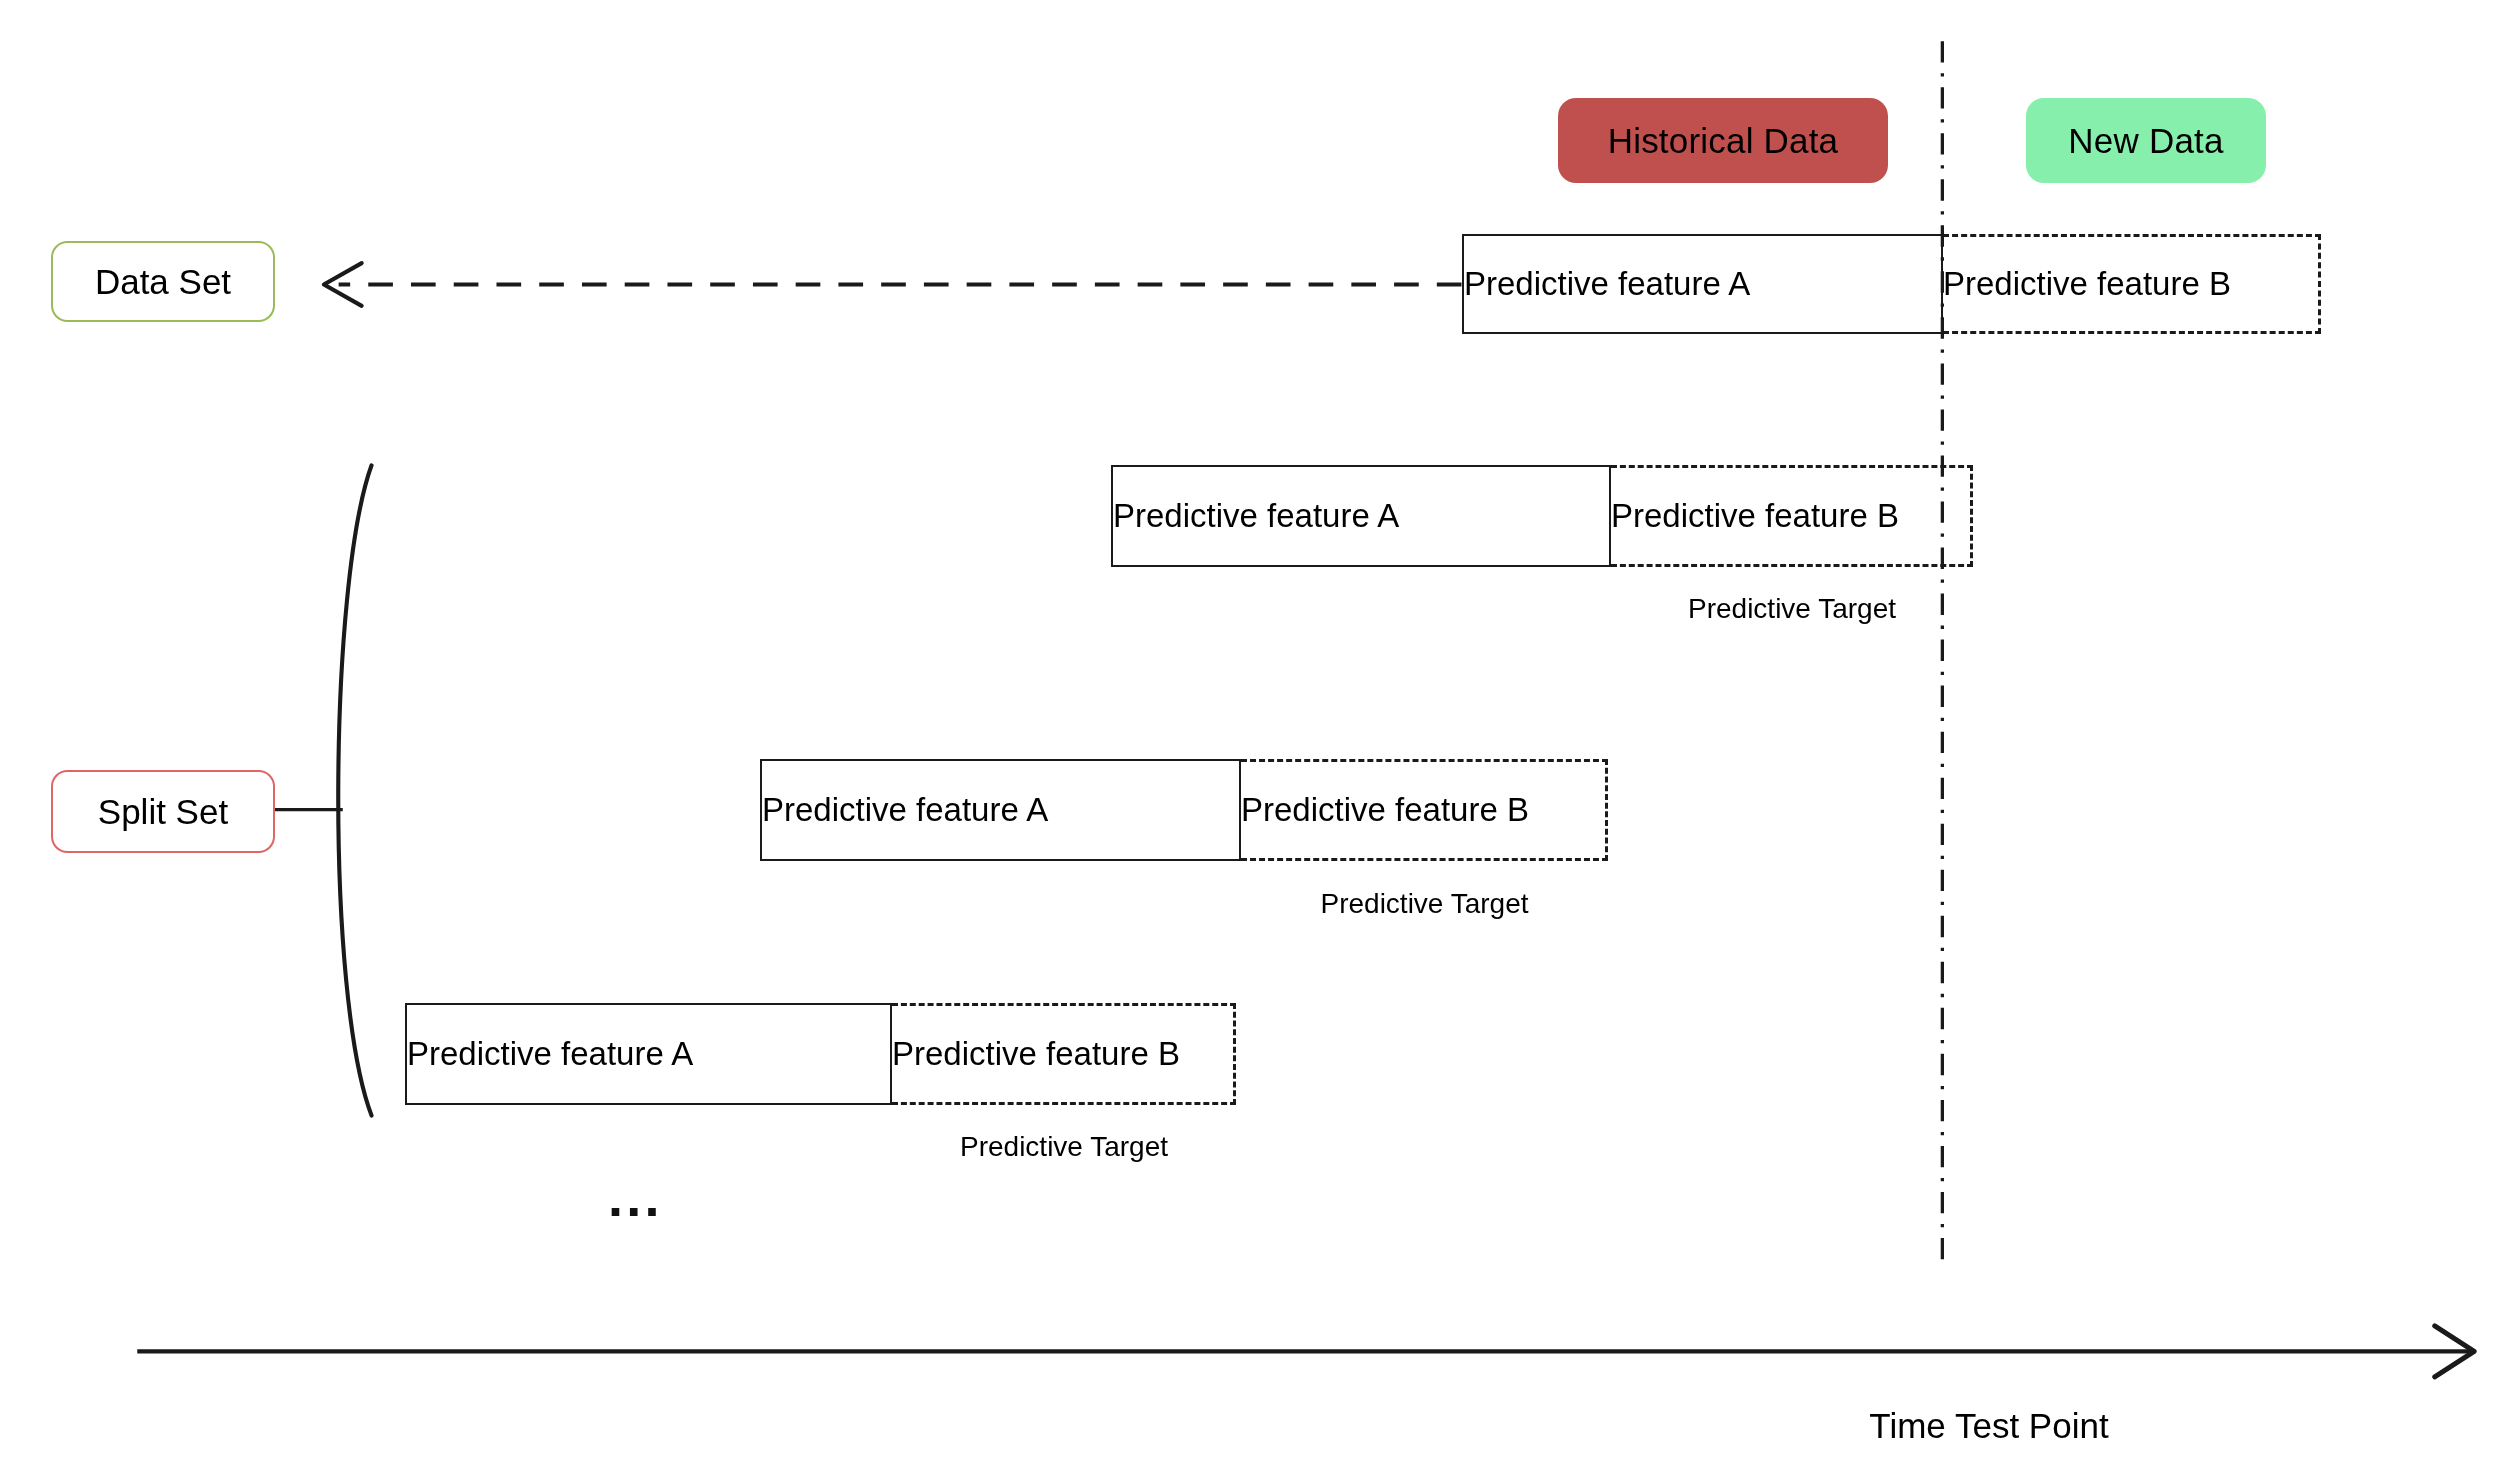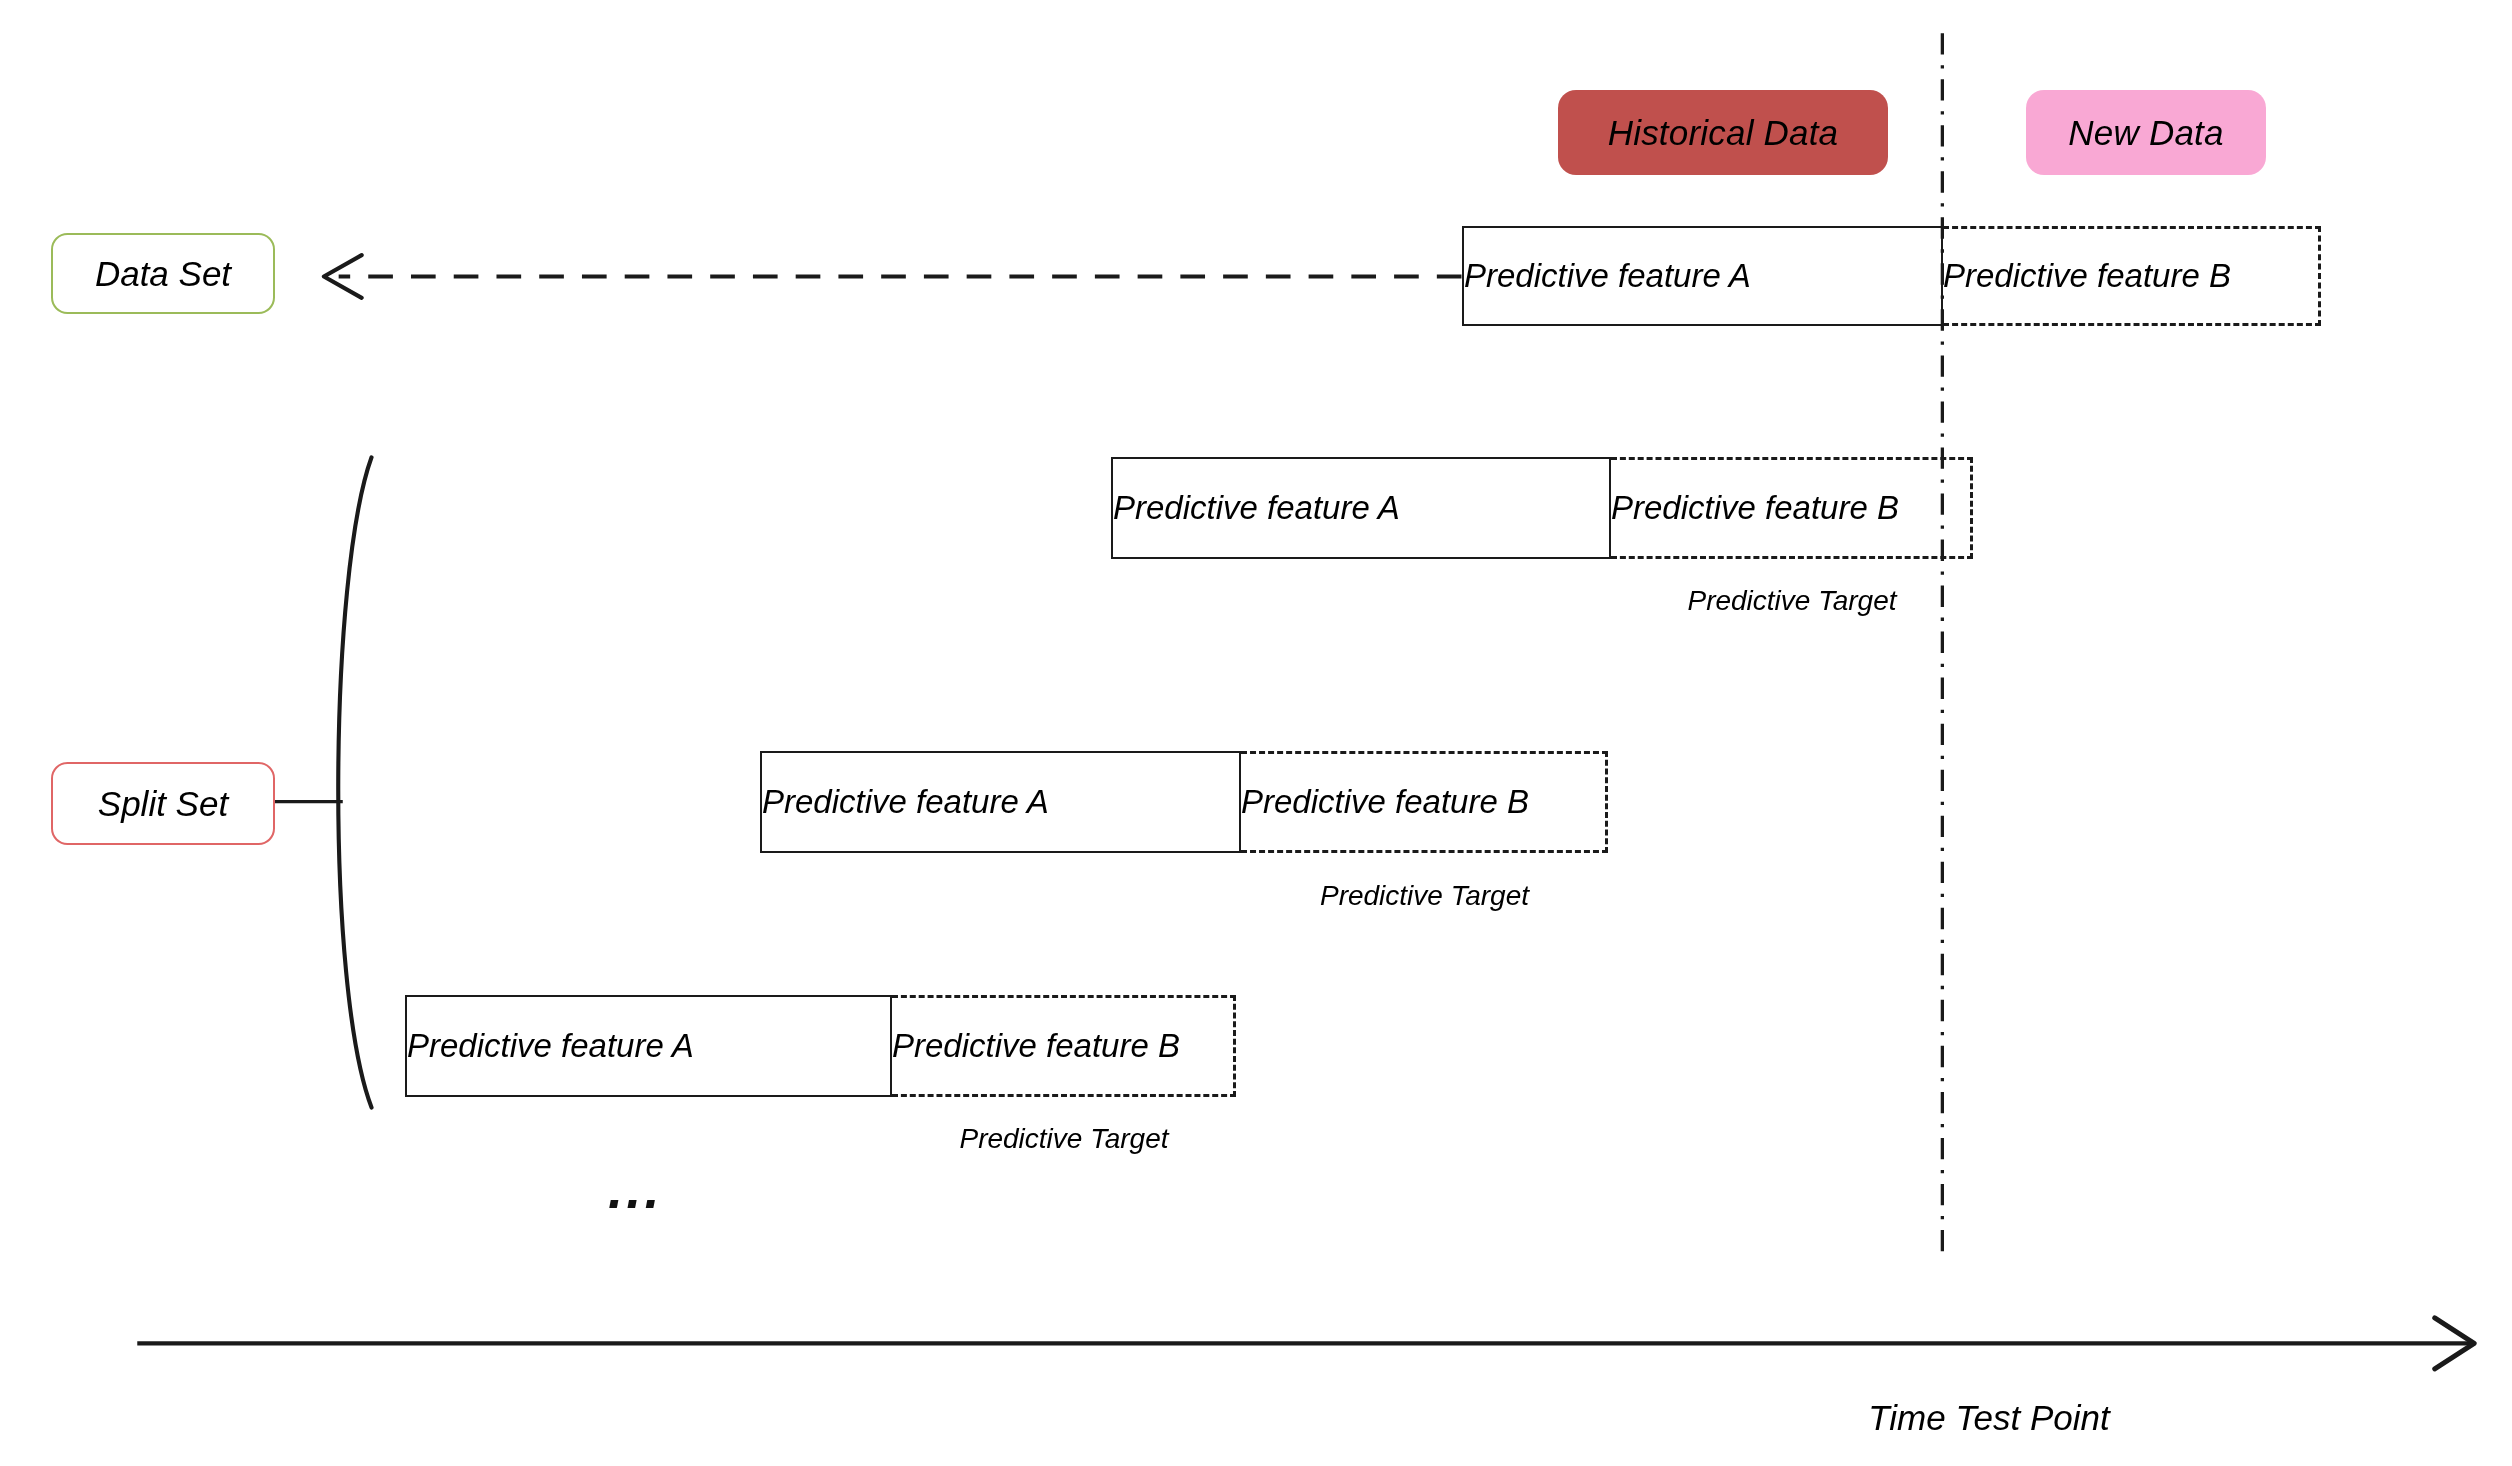--- a/index.html
+++ b/index.html
@@ -4,34 +4,34 @@
 <style>
   html,body{margin:0;padding:0;}
   body{
     width:2512px;height:1467px;
     background:#ffffff;
     font-family:"Liberation Sans", sans-serif;
     color:#000000;
     overflow:hidden;
     position:relative;
   }
-  #stage{position:absolute;left:0;top:0;width:2512px;height:1318px;font-style:italic;}
+  #stage{position:absolute;left:0;top:8px;width:2512px;height:1318px;}
 
   
   .badge{
     position:absolute;
     display:flex;align-items:center;justify-content:center;
     border-radius:18px;
     font-size:35px;
     color:#000;
     letter-spacing:0.2px;
     white-space:nowrap;
   }
   #badge-historical{left:1558px;top:90px;width:330px;height:85px;background:#C0504D;}
-  #badge-new{left:2026px;top:90px;width:240px;height:85px;background:#f9a8d4;}
+  #badge-new{left:2026px;top:90px;width:240px;height:85px;background:#86efac;}
 
   
   .setlabel{
     position:absolute;
     display:flex;align-items:center;justify-content:center;
     background:#ffffff;
     border-radius:16.4px;
     font-size:35px;
     white-space:nowrap;
   }

